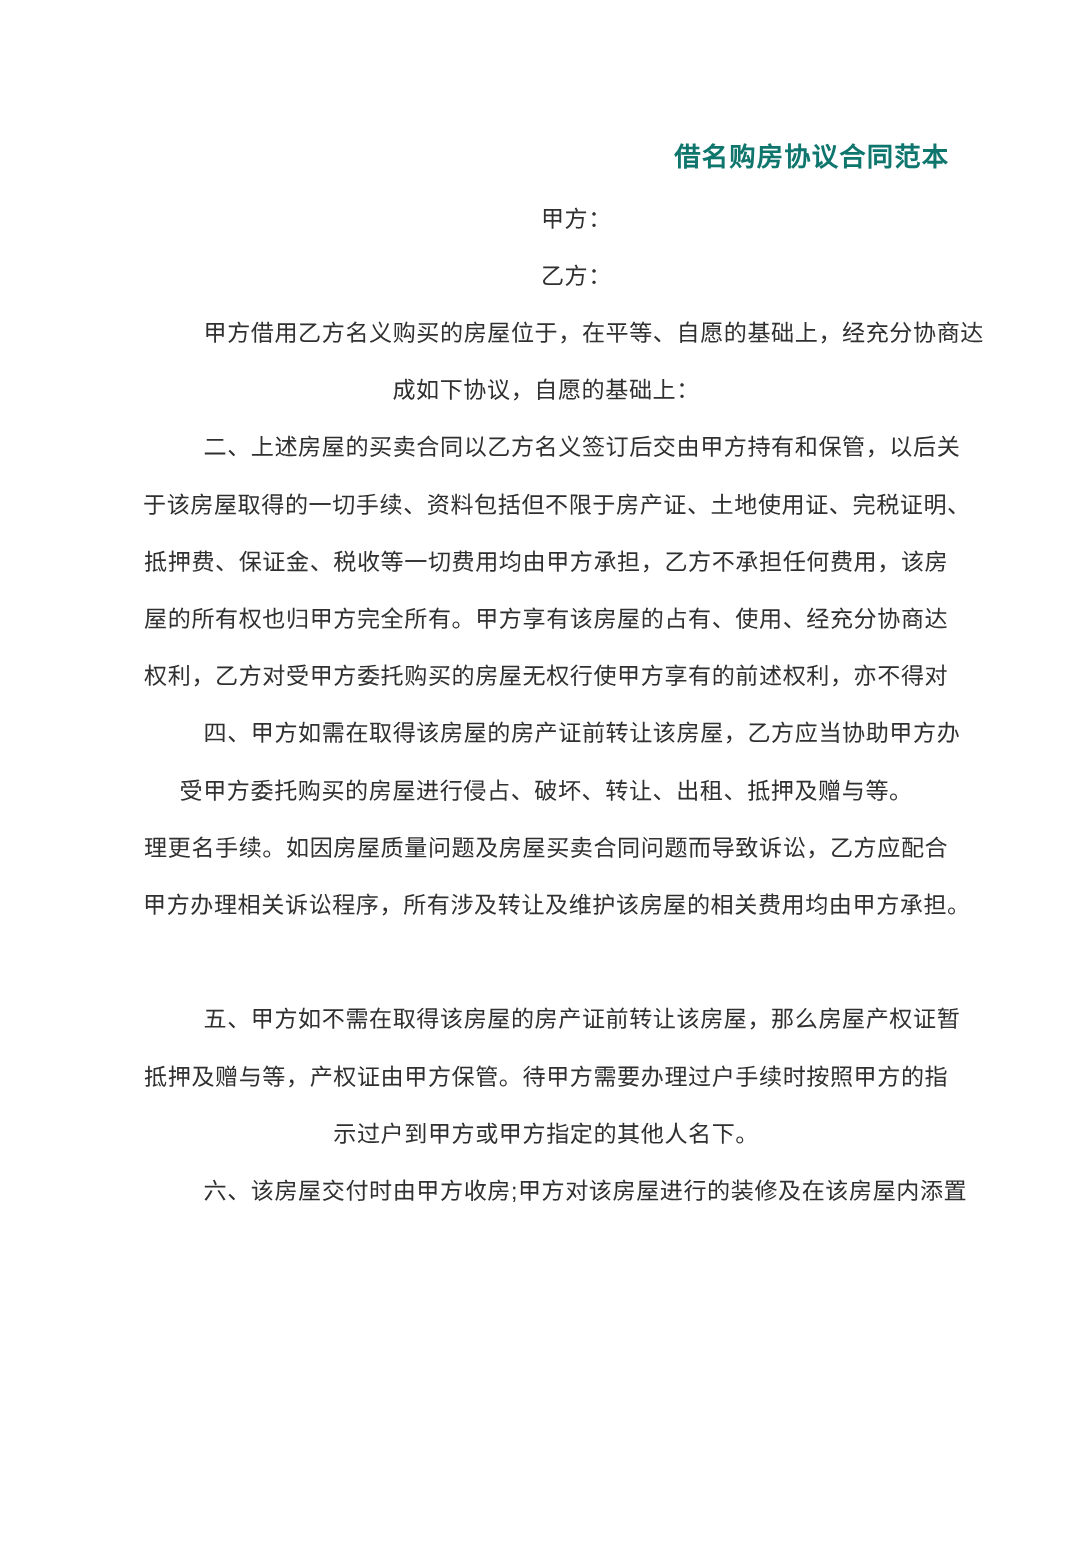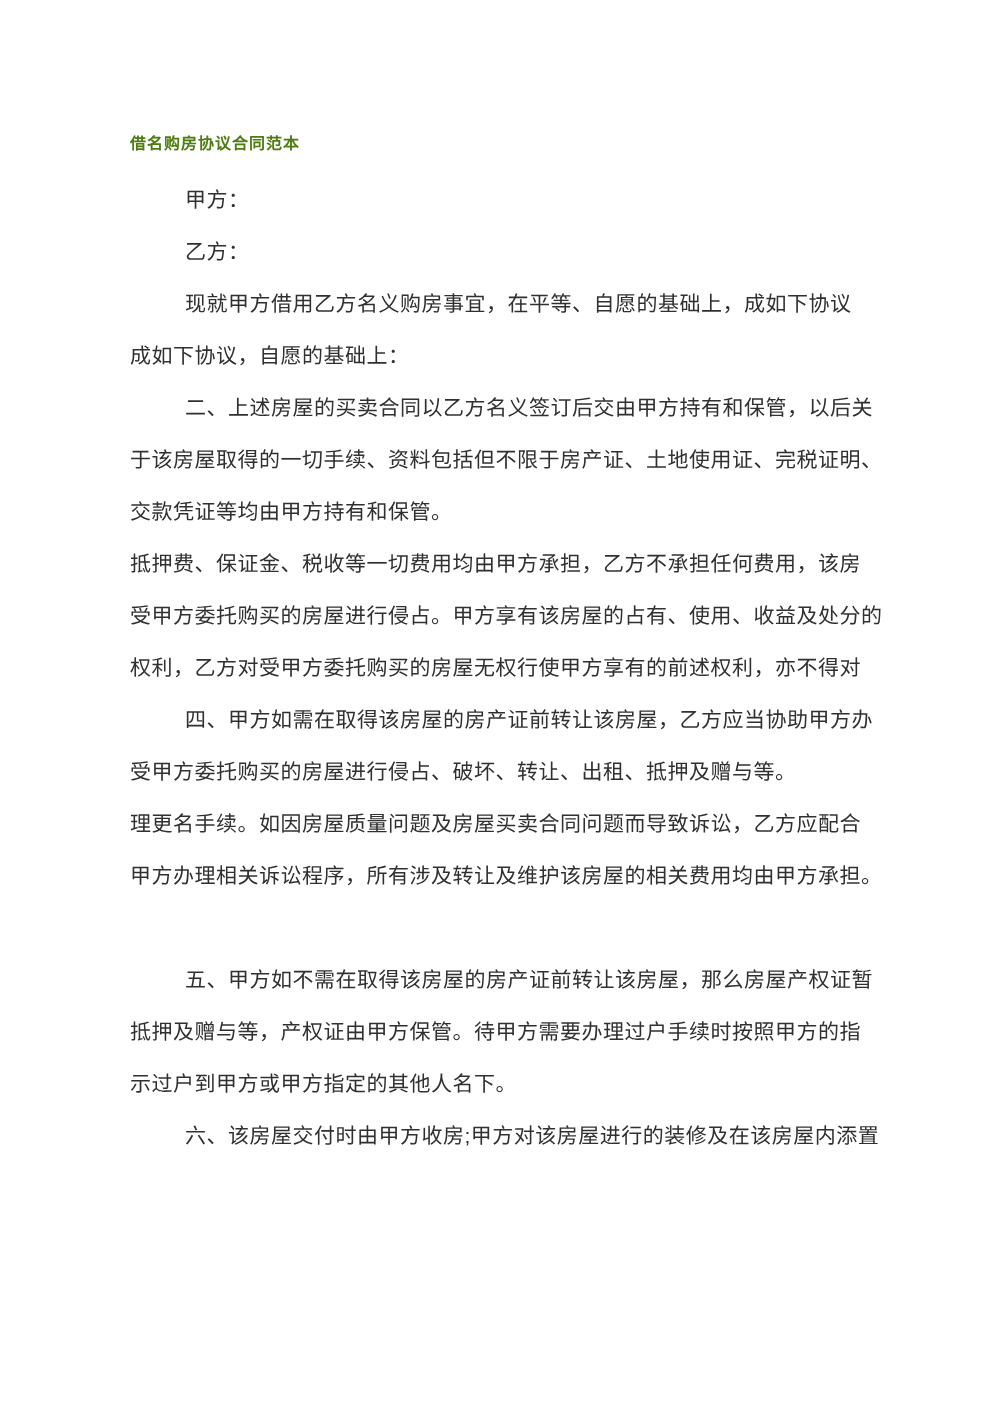--- a/index.html
+++ b/index.html
@@ -19,63 +19,63 @@
   }
   .content {
     position: absolute;
     left: 130px;
     top: 0;
     width: 733px;
   }
   .doc-title {
     margin: 0 0 12px 0;
     padding-top: 126px;
-    font-size: 16px;
+    font-size: 24px;
     line-height: 36px;
     font-weight: 700;
-    text-align: left;
-    color: #4d7c0f;
+    text-align: right;
+    color: #0f766e;
     letter-spacing: 1px;
   }
   .line {
     margin: 0;
     height: 52px;
     line-height: 52px;
     font-size: 21px;
     letter-spacing: 0.5px;
     white-space: nowrap;
     font-weight: 400;
+    text-align: center;
   }
   .line.indent {
     padding-left: 55px;
   }
   .line.gap-before {
     margin-top: 52px;
   }
 </style>
 </head>
 <body>
 
 <div class="page">
   <div class="content">
     <h1 class="doc-title">借名购房协议合同范本</h1>
 
     <p class="line indent">甲方：</p>
     <p class="line indent">乙方：</p>
 
-    <p class="line indent">现就甲方借用乙方名义购房事宜，在平等、自愿的基础上，成如下协议</p>
+    <p class="line indent">甲方借用乙方名义购买的房屋位于，在平等、自愿的基础上，经充分协商达</p>
     <p class="line">成如下协议，自愿的基础上：</p>
 
 
     <p class="line indent">二、上述房屋的买卖合同以乙方名义签订后交由甲方持有和保管，以后关</p>
     <p class="line">于该房屋取得的一切手续、资料包括但不限于房产证、土地使用证、完税证明、</p>
-    <p class="line">交款凭证等均由甲方持有和保管。</p>
 
     <p class="line">抵押费、保证金、税收等一切费用均由甲方承担，乙方不承担任何费用，该房</p>
-    <p class="line">受甲方委托购买的房屋进行侵占。甲方享有该房屋的占有、使用、收益及处分的</p>
+    <p class="line">屋的所有权也归甲方完全所有。甲方享有该房屋的占有、使用、经充分协商达</p>
     <p class="line">权利，乙方对受甲方委托购买的房屋无权行使甲方享有的前述权利，亦不得对</p>
     <p class="line indent">四、甲方如需在取得该房屋的房产证前转让该房屋，乙方应当协助甲方办</p>
 
     <p class="line">受甲方委托购买的房屋进行侵占、破坏、转让、出租、抵押及赠与等。</p>
     <p class="line">理更名手续。如因房屋质量问题及房屋买卖合同问题而导致诉讼，乙方应配合</p>
     <p class="line">甲方办理相关诉讼程序，所有涉及转让及维护该房屋的相关费用均由甲方承担。</p>
 
     <p class="line indent gap-before">五、甲方如不需在取得该房屋的房产证前转让该房屋，那么房屋产权证暂</p>
     <p class="line">抵押及赠与等，产权证由甲方保管。待甲方需要办理过户手续时按照甲方的指</p>
     <p class="line">示过户到甲方或甲方指定的其他人名下。</p>

